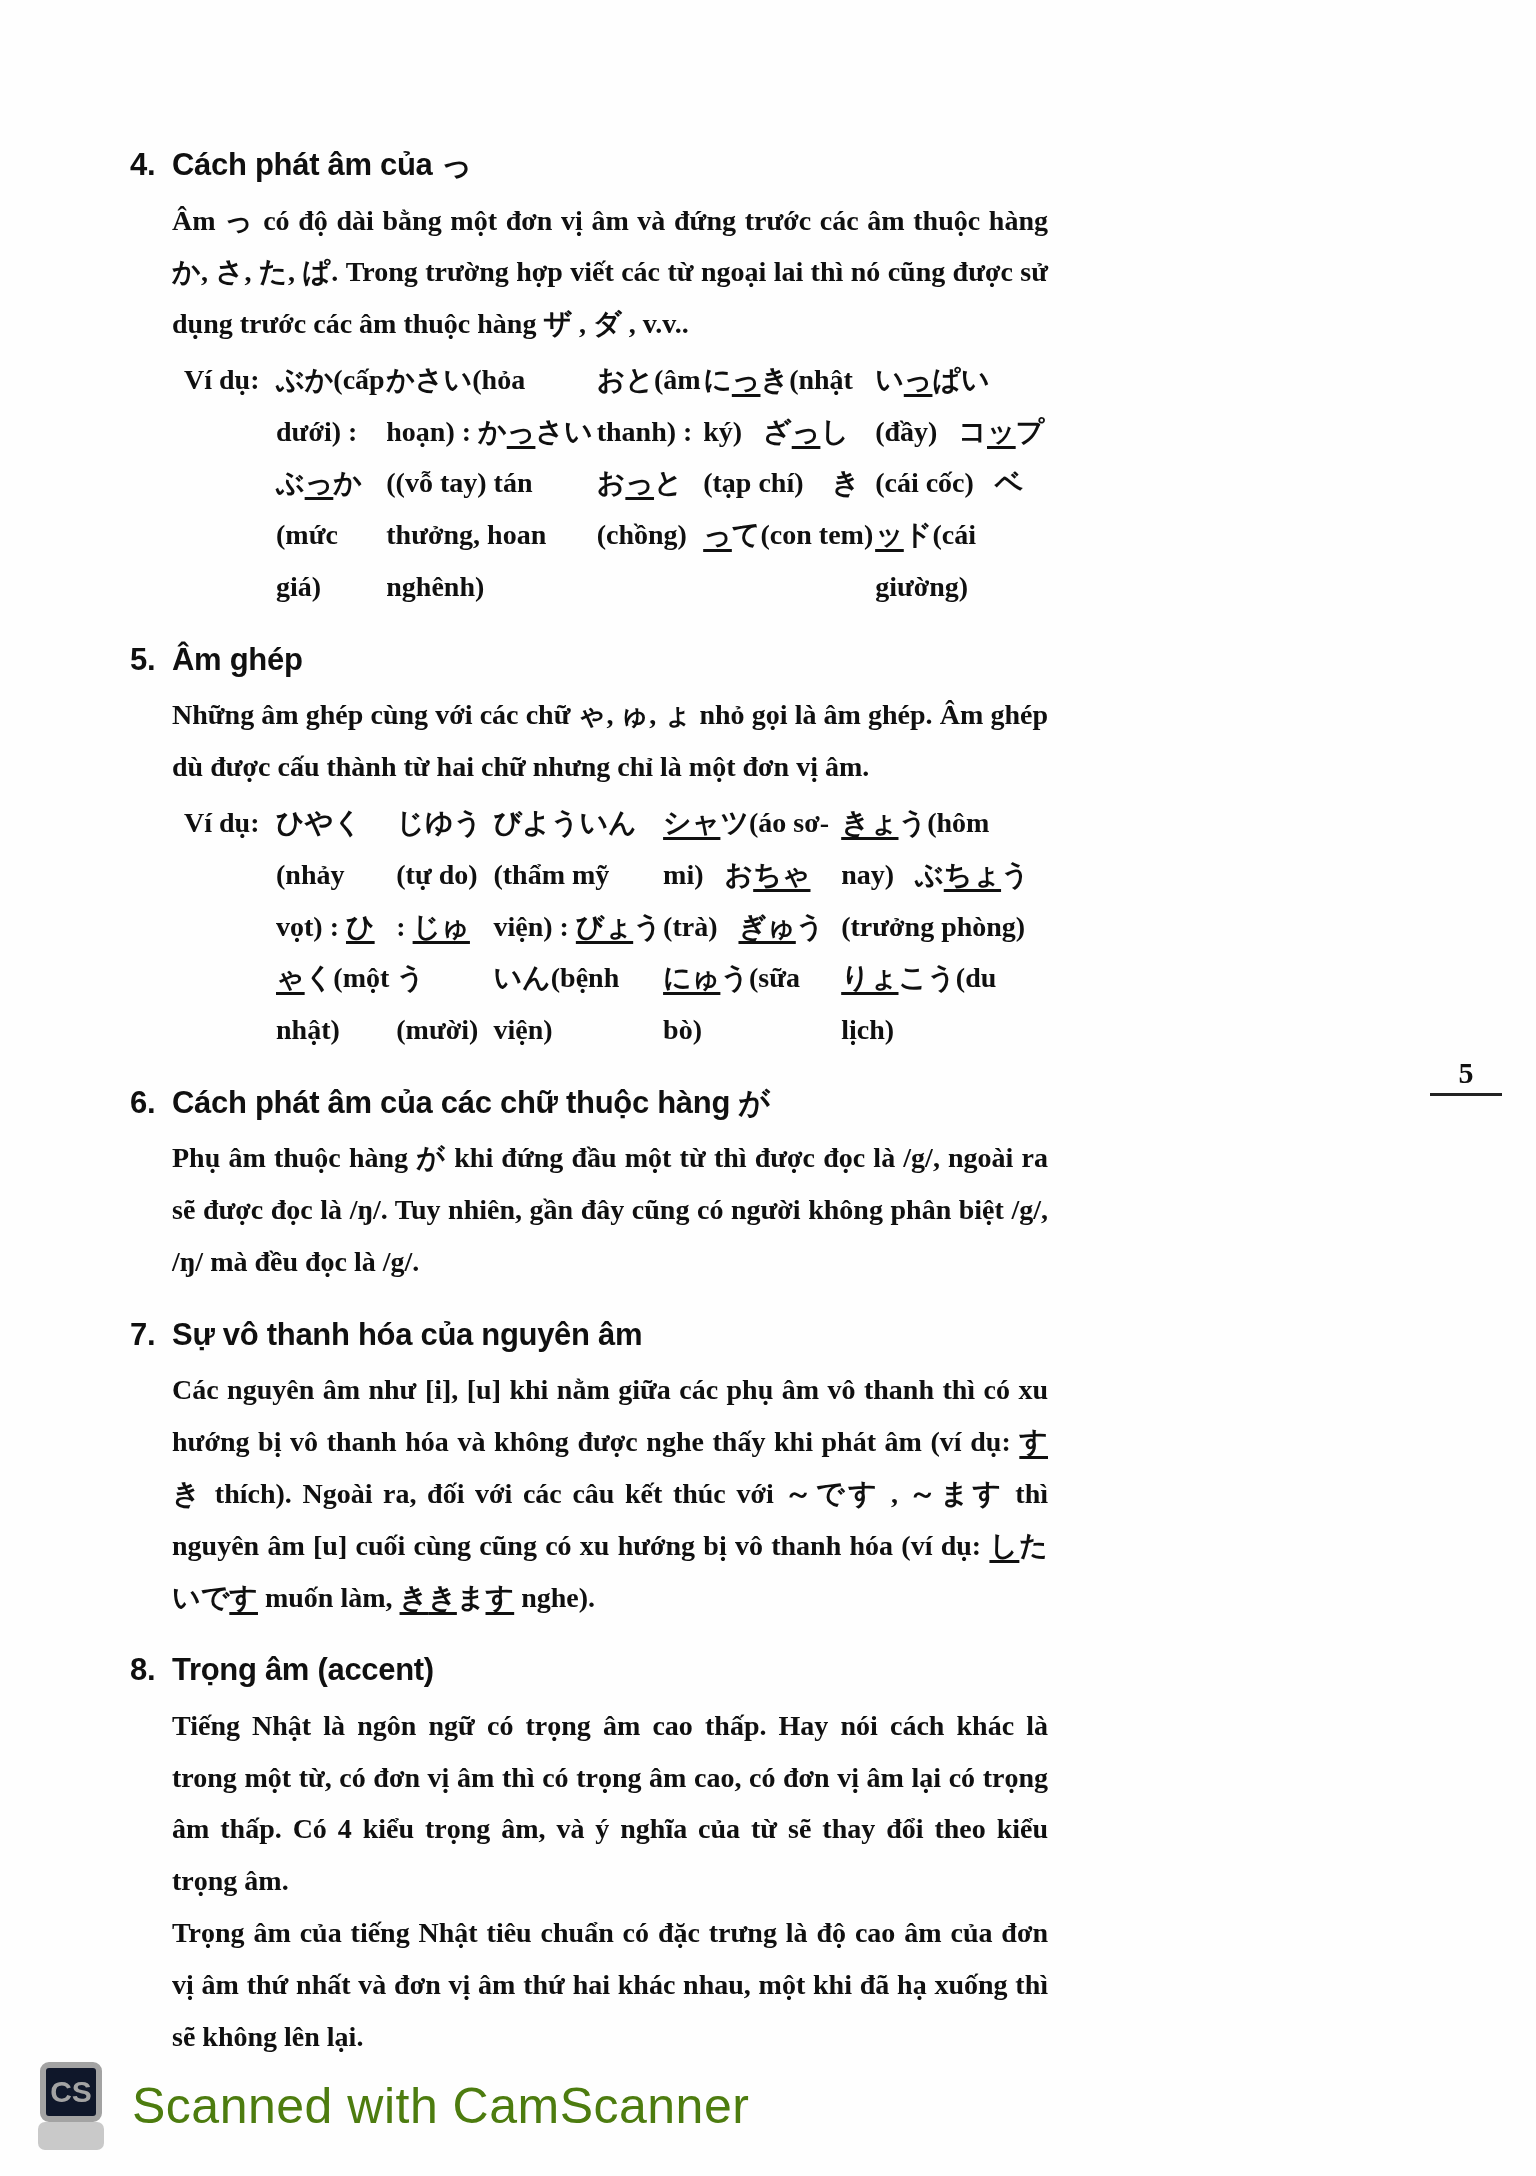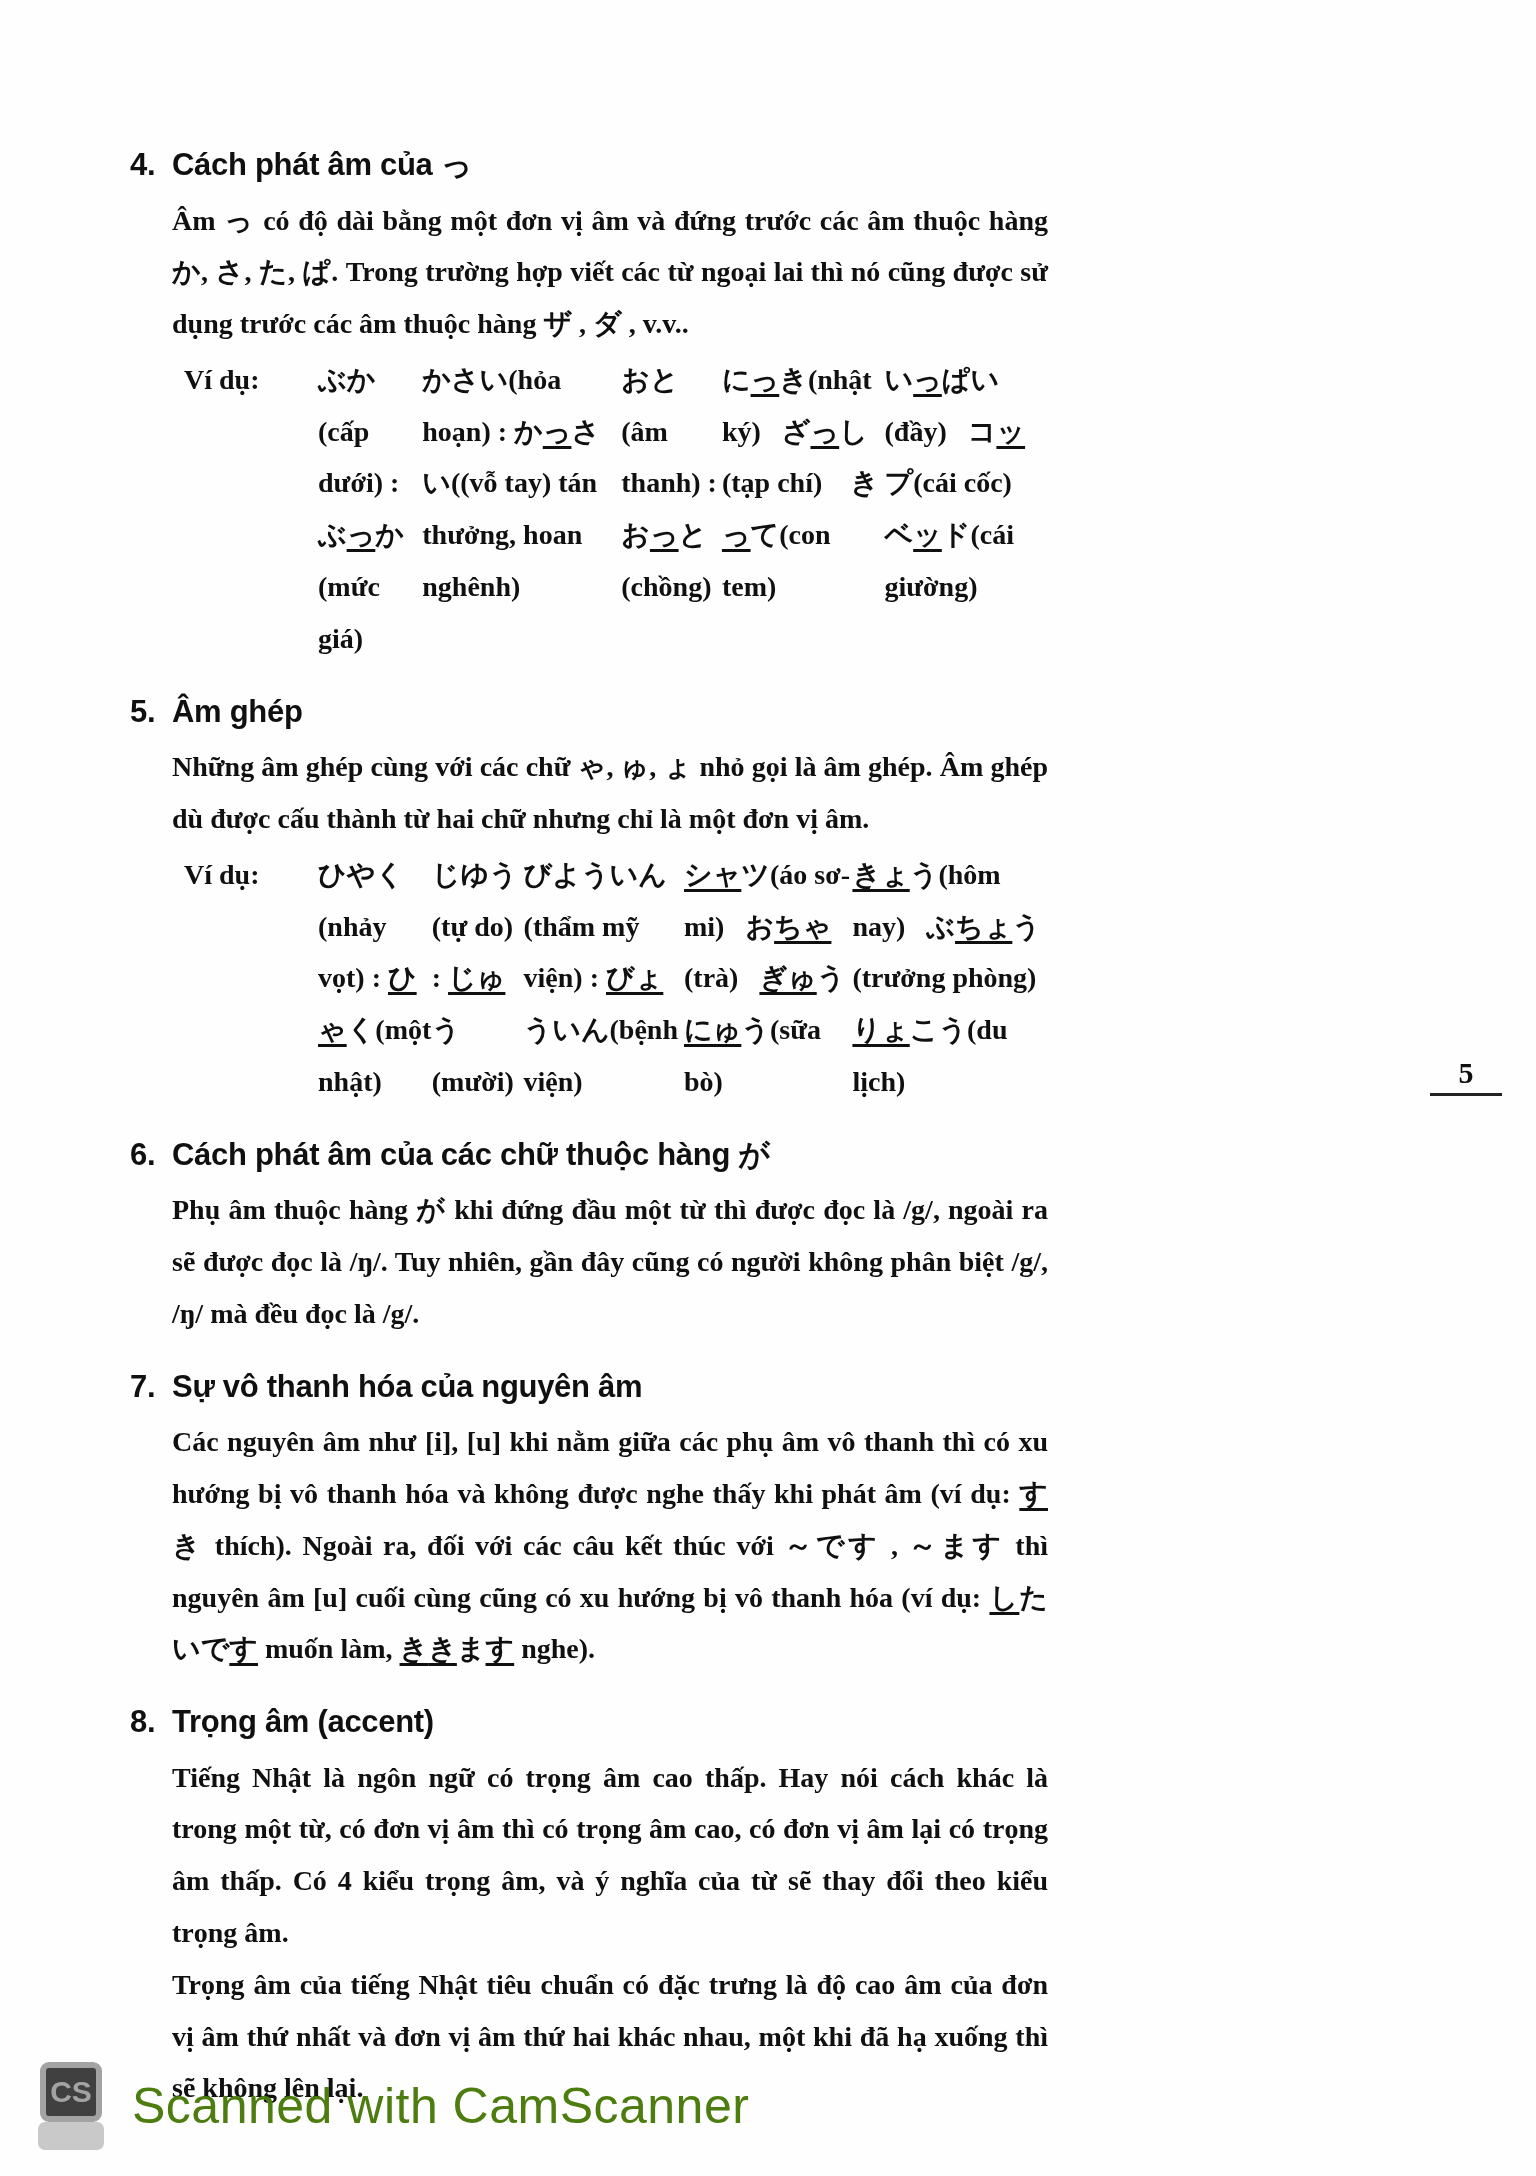--- a/index.html
+++ b/index.html
@@ -36,21 +36,20 @@
     line-height:1.85;
     text-align:justify;
   }
   .examples {
     margin-left:54px;
     display:flex;
     font-size:28px;
     font-weight:bold;
     line-height:1.85;
     margin-top:4px;
-    gap:42px;
   }
   .ex-label { width:92px; flex:0 0 auto; }
   .ex-lines { display:flex; flex-direction:row; }
   .ex-line { white-space:pre-wrap; }
   .u {
     text-decoration:underline;
     text-decoration-thickness:2.5px;
     text-underline-offset:5px;
   }
   .page-num {
@@ -73,21 +72,21 @@
   .cs-icon { position:relative; width:66px; height:88px; }
   .cs-icon .box {
     position:absolute; top:0; left:2px;
     width:62px; height:60px;
     border:6px solid #a3a3a3;
     border-radius:9px;
     box-sizing:border-box;
     display:flex; align-items:center; justify-content:center;
     font-family:"Liberation Sans", sans-serif;
     font-weight:bold; font-size:30px; color:#a3a3a3;
-    background:#404040;
+    background:#0f172a;
   }
   .cs-icon .base {
     position:absolute; bottom:0; left:0;
     width:66px; height:28px;
     background:#c9c9c9;
     border-radius:7px;
   }
   .cs-text {
     font-family:"Liberation Sans", sans-serif;
     font-size:50px;

